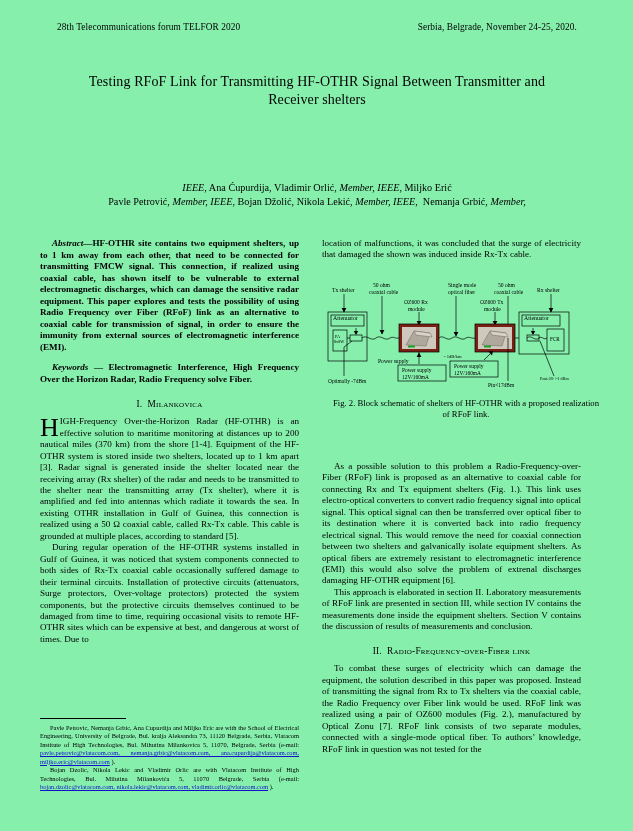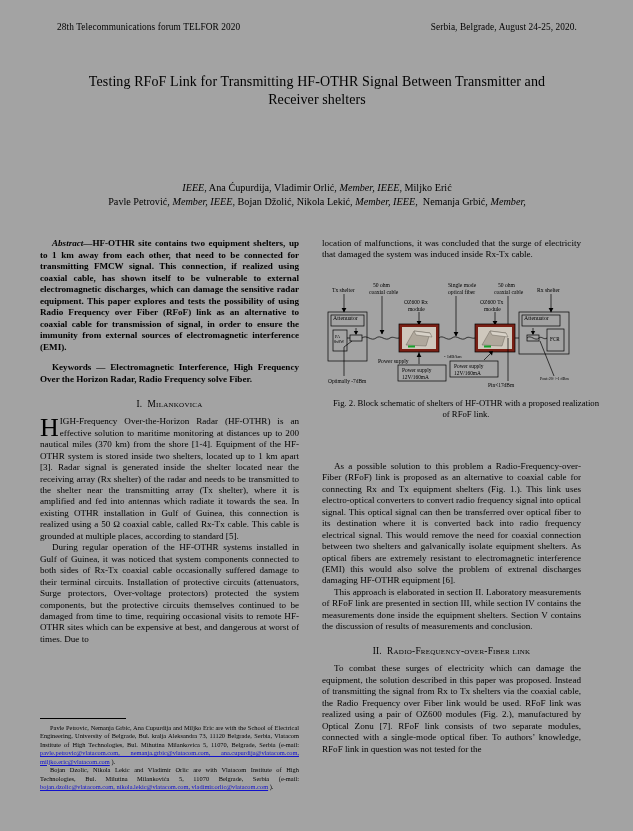--- a/index.html
+++ b/index.html
@@ -13,21 +13,21 @@
     position: relative;
     font-family: "Liberation Serif", "DejaVu Serif", serif;
     color: #000;
     overflow: hidden;
   }
   .page {
     position: absolute;
     left: 0; top: 0;
     width: 633px;
     height: 831px;
-    background: #a3a3a3;
+    background: #86efac;
     box-sizing: border-box;
   }
 
   
   .runhead {
     position: absolute;
     left: 57px;
     top: 22px;
     width: 520px;
     display: flex;
@@ -91,21 +91,21 @@
   }
   .abstract .lead { font-style: italic; font-weight: bold; }
   .keywords {
     font-weight: bold;
     font-size: 9.1px;
     line-height: 1.27;
     text-align: justify;
     margin: 9px 0 0 0;
     text-indent: 12px;
   }
-  .keywords .lead { font-weight: bold; }
+  .keywords .lead { font-style: italic; font-weight: bold; }
 
   .sec-head {
     text-align: center;
     font-size: 9.3px;
     margin: 13px 0 6px 0;
     font-variant: small-caps;
     letter-spacing: .25px;
   }
   .sec-head .num { font-variant: normal; }
 
@@ -163,21 +163,21 @@
     border-top: .7px solid #000;
   }
 </style>
 </head>
 <body>
 
 <div class="page">
 
   <div class="runhead">
     <span>28th Telecommunications forum TELFOR 2020</span>
-    <span>Serbia, Belgrade, August 24-25, 2020.</span>
+    <span>Serbia, Belgrade, November 24-25, 2020.</span>
   </div>
 
   <div class="title">Testing RFoF Link for Transmitting HF-OTHR Signal Between Transmitter and Receiver shelters</div>
 
   <div class="authors">
     <div>
       <i>IEEE</i>, Ana Ćupurdija, Vladimir Orlić, <i>Member, IEEE</i>, Miljko Erić
     </div>
     <div>
       Pavle Petrović, <i>Member, IEEE</i>, Bojan Džolić, Nikola Lekić, <i>Member, IEEE</i>,&nbsp; Nemanja Grbić, <i>Member,</i>
@@ -193,21 +193,21 @@
     <div class="sec-head">
       <span class="num">I.</span>&nbsp;&nbsp;<span>Milankovica</span>
     </div>
 
     <p class="dropcap-p"><span class="dropcap">H</span><span>IGH-Frequency Over-the-Horizon Radar (HF-OTHR) is an effective solution to maritime monitoring at distances up to 200 nautical miles (370 km) from the shore [1-4]. Equipment of the HF-OTHR system is stored inside two shelters, located up to 1 km apart [3]. Radar signal is generated inside the shelter located near the receiving array (Rx shelter) of the radar and needs to be transmitted to the shelter near the transmitting array (Tx shelter), where it is amplified and fed into antennas which radiate it towards the sea. In existing OTHR installation in Gulf of Guinea, this connection is realized using a 50 Ω coaxial cable, called Rx-Tx cable. This cable is grounded at multiple places, according to standard [5].</span></p>
 
     <p class="bodytext">During regular operation of the HF-OTHR systems installed in Gulf of Guinea, it was noticed that system components connected to both sides of Rx-Tx coaxial cable occasionally suffered damage to their terminal circuits. Installation of protective circuits (attenuators, Surge protectors, Over-voltage protectors) protected the system components, but the protective circuits themselves continued to be damaged from time to time, requiring occasional visits to remote HF-OTHR sites which can be expensive at best, and dangerous at worst of times. Due to</p>
   </div>
 
   <div class="col col-right">
-    <p class="bodytext noindent">location of malfunctions, it was concluded that the surge of electricity that damaged the system was induced inside Rx-Tx cable.</p>
+    <p class="bodytext noindent">location of malfunctions, it was concluded that the surge of electricity that damaged the shown was induced inside Rx-Tx cable.</p>
 
     <div style="height:200px"></div>
 
     <p class="bodytext">As a possible solution to this problem a Radio-Frequency-over-Fiber (RFoF) link is proposed as an alternative to coaxial cable for connecting Rx and Tx equipment shelters (Fig. 1.). This link uses electro-optical converters to convert radio frequency signal into optical signal. This optical signal can then be transferred over optical fiber to its destination where it is converted back into radio frequency electrical signal. This would remove the need for coaxial connection between two shelters and galvanically isolate equipment shelters. As optical fibers are extremely resistant to electromagnetic interference (EMI) this would also solve the problem of extrenal discharges damaging HF-OTHR equipment [6].</p>
     <p class="bodytext">This approach is elaborated in section II. Laboratory measurements of RFoF link are presented in section III, while section IV contains the measurements done inside the equipment shelters. Section V contains the discussion of results of measurements and conclusion.</p>
 
     <div class="sec-head">
       <span class="num">II.</span>&nbsp;&nbsp;<span>Radio-Frequency-over-Fiber link</span>
     </div>
 

